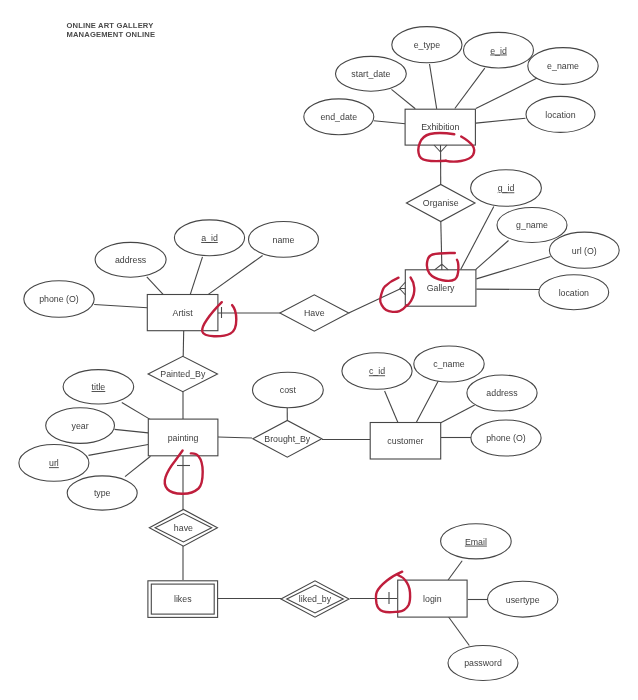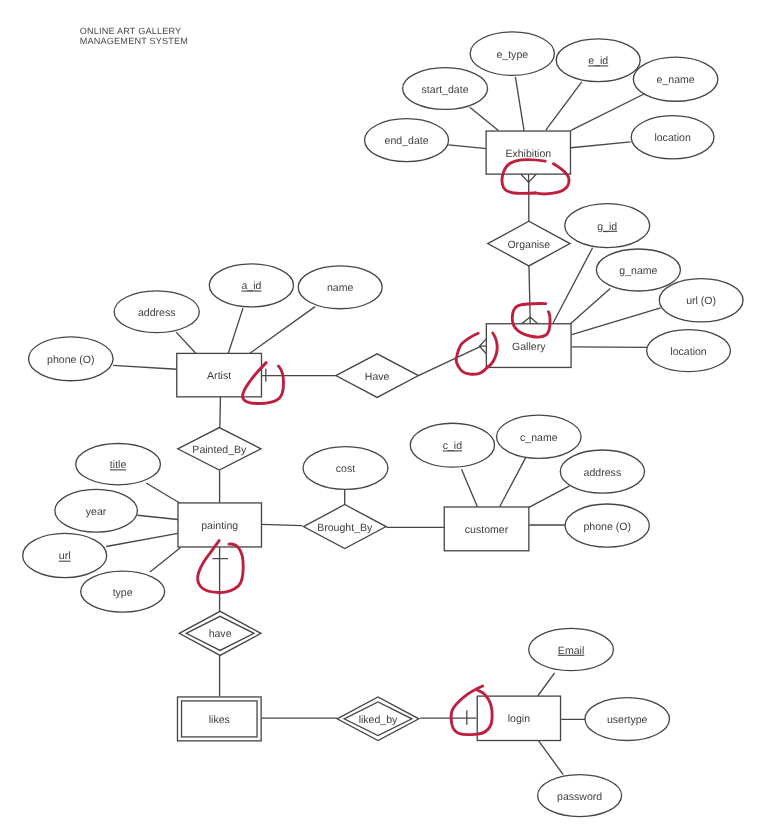--- a/index.html
+++ b/index.html
@@ -1,32 +1,32 @@
 <!DOCTYPE html>
 <html><head>
 <meta charset="utf-8">
 <title>ER Diagram</title>
 <style>
   html,body{margin:0;padding:0;background:#ffffff;}
   body{width:638px;height:700px;overflow:hidden;font-family:"Liberation Sans",sans-serif;}
   #stage{position:relative;width:638px;height:700px;background:#ffffff;overflow:hidden;}
   #er-svg{position:absolute;left:0;top:0;filter:blur(0.35px);}
-  .ttl{position:absolute;left:66.5px;top:21.8px;font-size:7.6px;line-height:8.8px;color:#4a4a4a;letter-spacing:0.15px;white-space:pre;}
+  .ttl{position:absolute;left:66.5px;top:21.8px;font-size:7.6px;line-height:8.8px;color:#4a4a4a;letter-spacing:0.15px;white-space:pre;font-weight:bold;}
   .shape{fill:#ffffff;stroke:#464646;stroke-width:1.1;}
   .conn{stroke:#464646;stroke-width:1.1;fill:none;}
   .mark{stroke:#4a4a4a;stroke-width:1.1;fill:none;}
   .lbl{fill:#3d3d3d;font-family:"Liberation Sans",sans-serif;font-size:8.8px;text-anchor:middle;dominant-baseline:middle;}
   .key{text-decoration:underline;}
   .ann{stroke:#bf1e3c;stroke-width:2.4;fill:none;stroke-linecap:round;stroke-linejoin:round;}
 </style>
 </head>
 <body>
 
 <div id="stage">
-  <div class="ttl"><span>ONLINE ART GALLERY</span><br><span>MANAGEMENT SYSTEM</span></div>
+  <div class="ttl"><span>ONLINE ART GALLERY</span><br><span>MANAGEMENT ONLINE</span></div>
   <svg id="er-svg" width="638" height="700" viewBox="0 0 638 700">
     <g>
       <path class="conn" d="M 429.5 64 L 436.7 108.8"></path>
       <path class="conn" d="M 484.8 68.2 L 454.8 108.5"></path>
       <path class="conn" d="M 537.1 78.1 L 475.8 108.6"></path>
       <path class="conn" d="M 391.5 89.4 L 415.3 108.8"></path>
       <path class="conn" d="M 373.7 120.7 L 405.4 123.8"></path>
       <path class="conn" d="M 475.9 123.1 L 525.5 118.2"></path>
       <path class="conn" d="M 440.6 151.5 L 440.7 184.4"></path>
       <path class="conn" d="M 440.8 221.6 L 441.8 264.8"></path>

